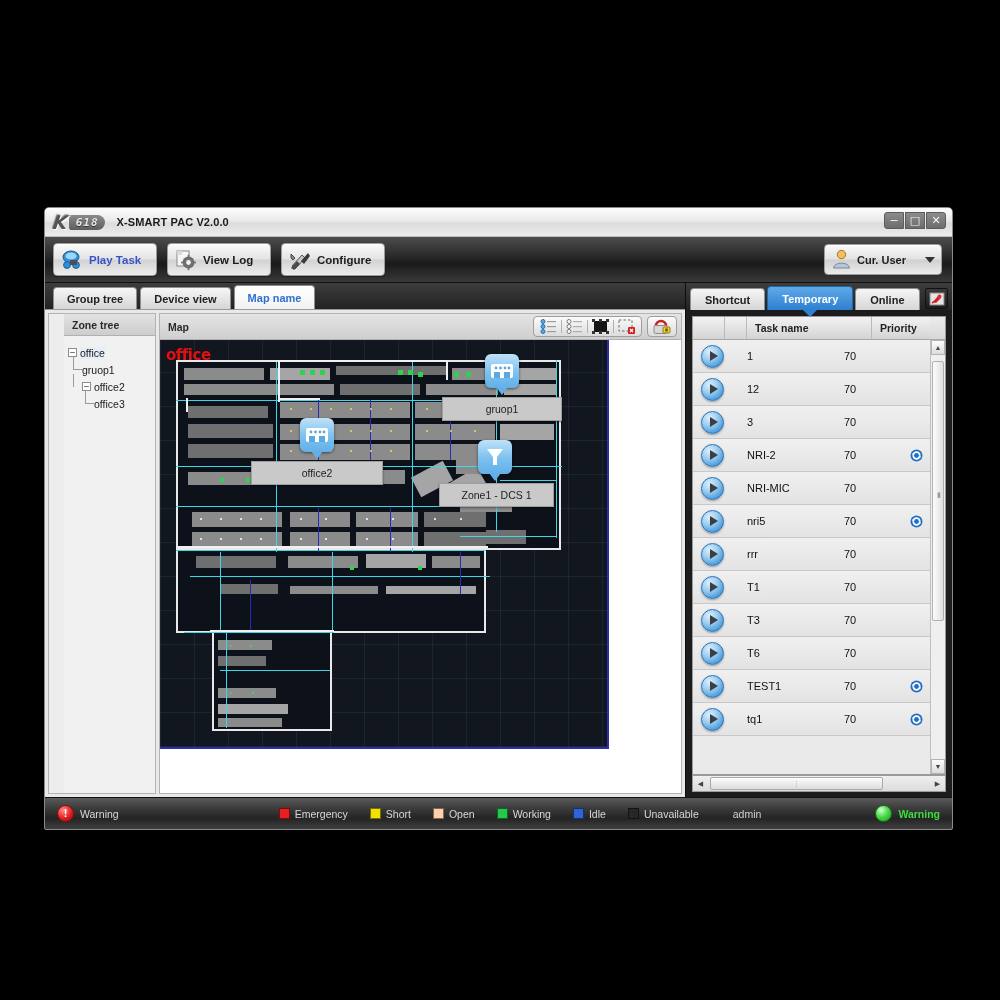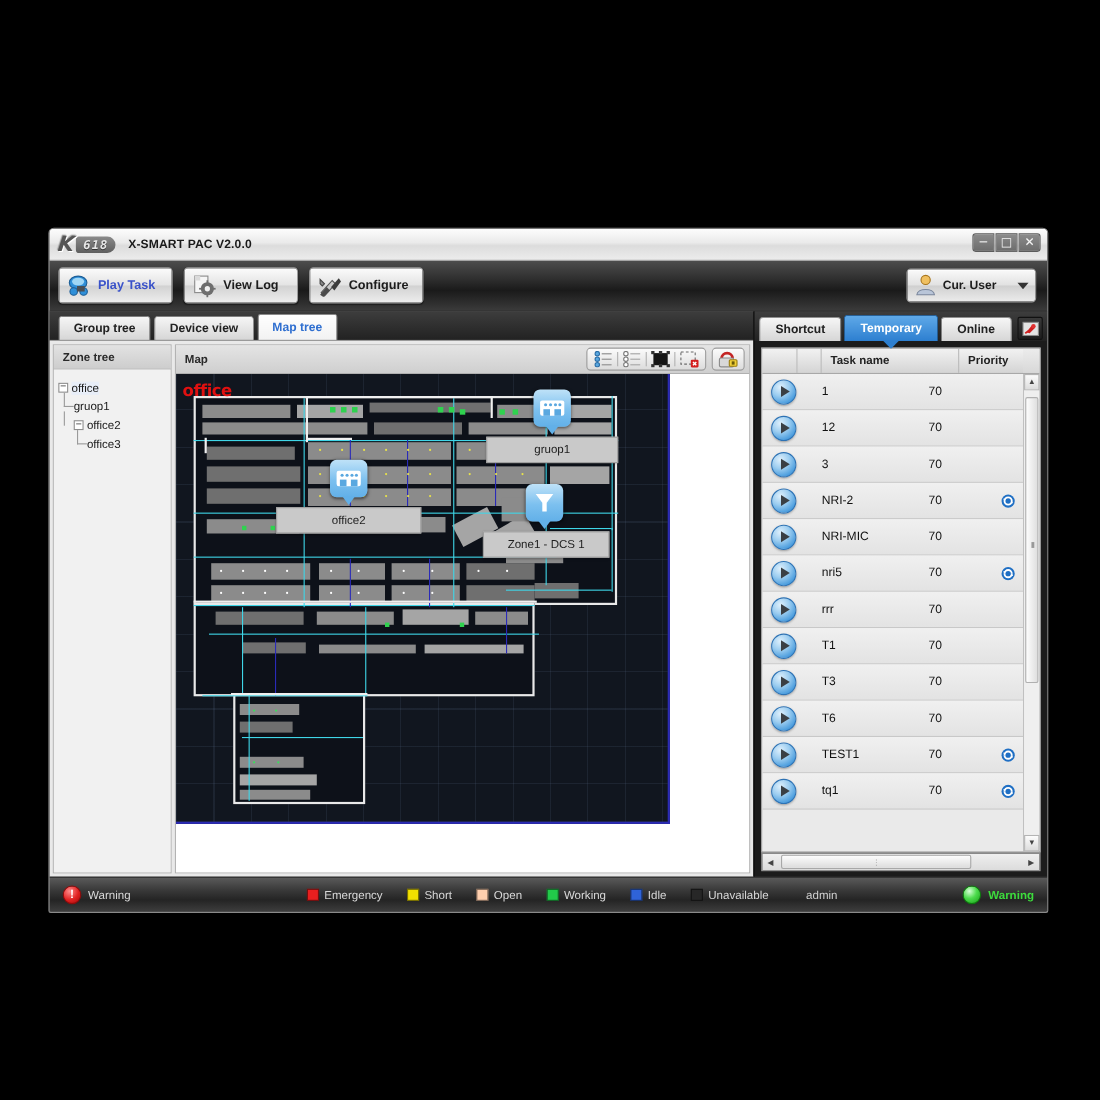--- a/index.html
+++ b/index.html
@@ -146,21 +146,21 @@
     color: #2f6fd0; height: 24px;
   }
 
   #panes { flex: 1 1 auto; display: flex; background: #e9e9e9; padding: 3px; gap: 3px; }
 
   
   #zone-pane {
     width: 108px;
     background: #ededed;
     border: 1px solid #b3b3b3;
-    display: flex; flex-direction: column;
+    display: flex; flex-direction: column; padding-left: 15px;
   }
   .pane-head {
     height: 22px;
     background: linear-gradient(180deg,#e2e2e2,#cdcdcd);
     border-bottom: 1px solid #b0b0b0;
     display: flex; align-items: center; padding-left: 8px;
     font-size: 10.5px; font-weight: bold; color: #2a2a2a;
     flex: 0 0 auto;
   }
   #tree { flex: 1 1 auto; background: #f1f1f1; padding: 8px 4px; font-size: 10.5px; color: #1a1a1a; }
@@ -536,21 +536,21 @@
     </div>
   </div>
 
   <div id="body-area">
 
     <div id="left-col">
 
       <div id="view-tabs">
         <div class="vtab">Group tree</div>
         <div class="vtab">Device view</div>
-        <div class="vtab active">Map tree</div>
+        <div class="vtab active">Map name</div>
       </div>
 
       <div id="panes">
 
         <div id="zone-pane">
           <div class="pane-head">Zone tree</div>
           <div id="tree">
 
             <div class="tnode">
               <span class="texp">−</span>

